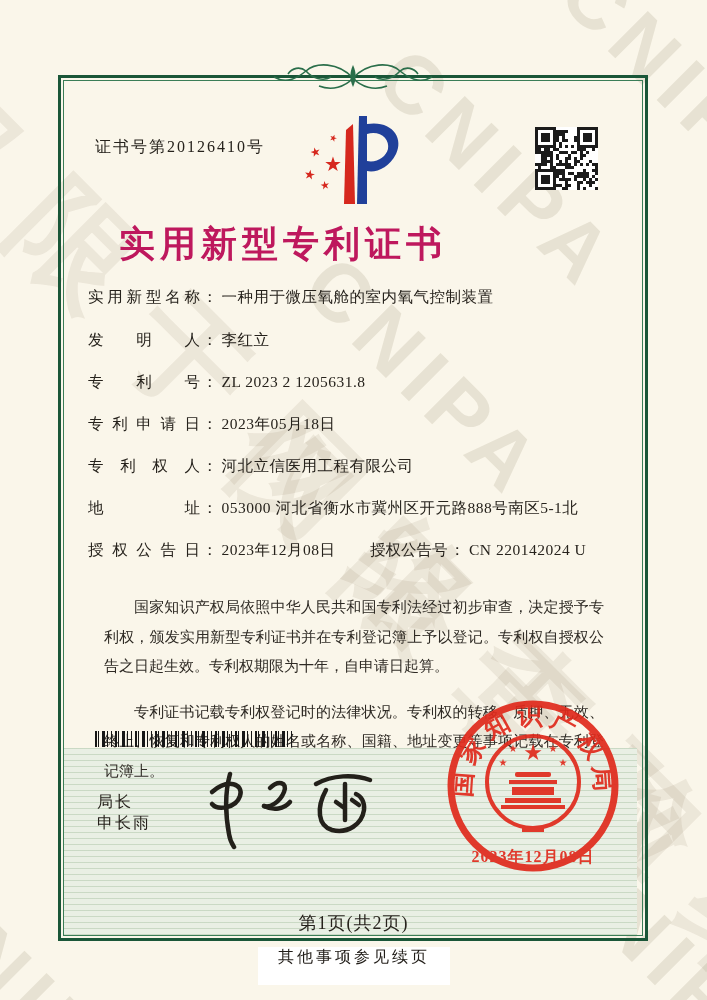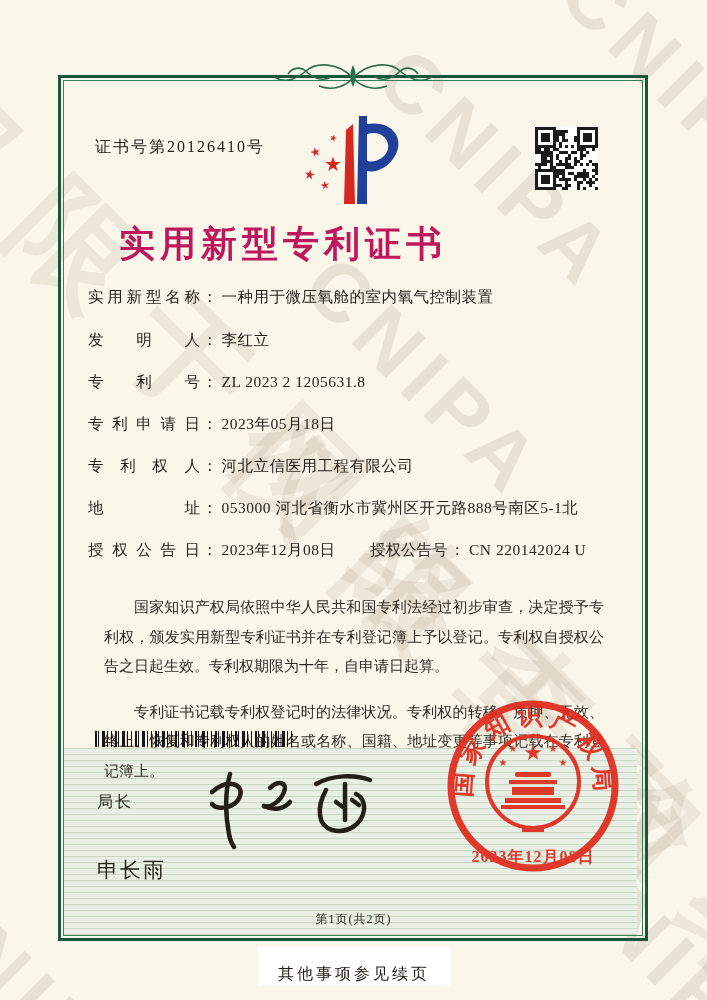--- a/index.html
+++ b/index.html
@@ -43,29 +43,29 @@
              font-size:15px;line-height:29.5px;text-align:justify;color:#2e2a24;}
   .body-text p{margin:16px;text-indent:2em;}
   
   .barcode{position:absolute;left:95px;top:731px;width:200px;height:16px;z-index:4;
     background-image:repeating-linear-gradient(90deg,
       #161616 0 2px,transparent 2px 3px,#161616 3px 4px,transparent 4px 7px,
       #161616 7px 10px,transparent 10px 12px,#161616 12px 13px,transparent 13px 16px,
       #161616 16px 17px,transparent 17px 20px);}
   
   .sig-role{position:absolute;left:97px;top:792px;font-size:16px;letter-spacing:2px;z-index:4;font-family:Liberation Mono, monospace;}
-  .sig-name{position:absolute;left:97px;top:856px;font-size:21px;letter-spacing:2px;z-index:4;}
+  .sig-name{position:absolute;left:97px;top:813px;font-size:16px;letter-spacing:2px;z-index:4;}
   .sig-hand{position:absolute;left:198px;top:758px;z-index:4;}
   
   .seal{position:absolute;left:443px;top:696px;z-index:5;}
   
   .page-no{position:absolute;left:0;top:911px;width:707px;text-align:center;
-           font-size:12px;z-index:4;letter-spacing:1px;}
+           font-size:18px;z-index:4;letter-spacing:1px;}
   .cont-box{position:absolute;left:258px;top:947px;width:192px;height:38px;z-index:4;
-            background:#ffffff;display:flex;align-items:flex-end;justify-content:center;
+            background:#ffffff;display:flex;align-items:flex-start;justify-content:center;
             font-size:16px;letter-spacing:3px;color:#211d18;}
 </style>
 </head>
 <body>
 
 <div class="page">
 
   <div class="wm wm-cn" style="left:-25px;top:35px;">仅限于网络查验</div>
   <div class="wm wm-cn" style="left:305px;top:380px;">仅限于网络查验</div>
   <div class="wm wm-en" style="left:352px;top:238px;">CNIPA</div>

